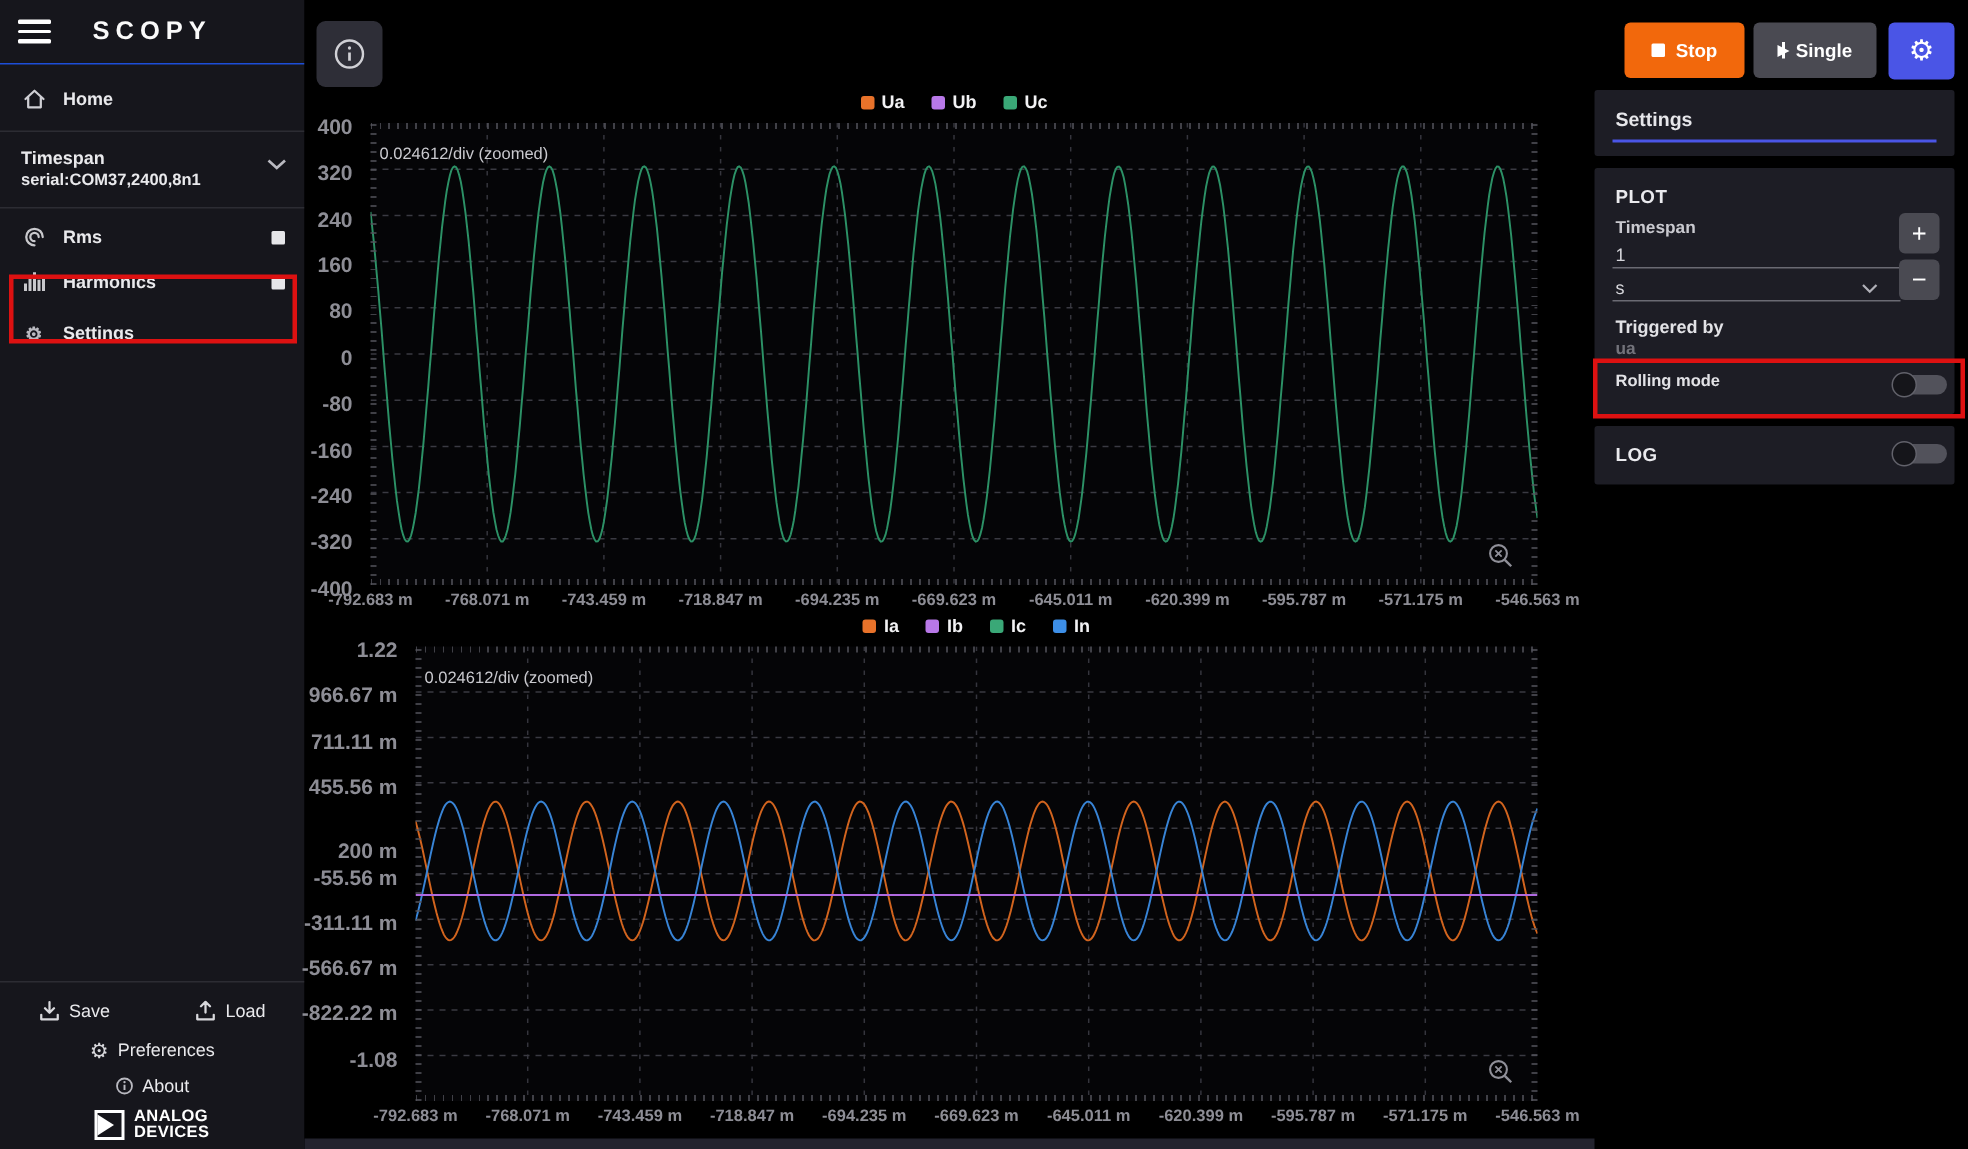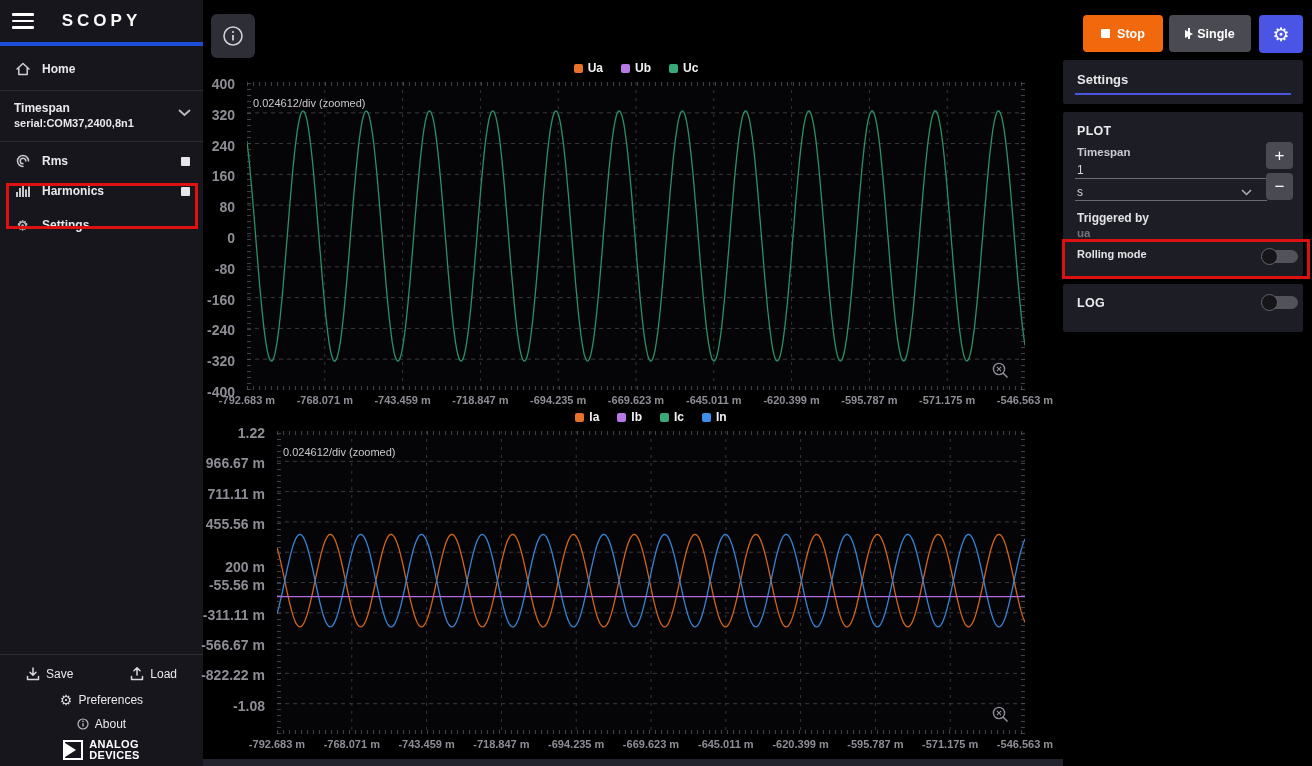--- a/index.html
+++ b/index.html
@@ -1,20 +1,20 @@
 <!DOCTYPE html>
 <html><head>
 <meta charset="utf-8">
 <style>
   html,body{margin:0;padding:0;background:#000;}
   #app{position:relative;width:1312px;height:766px;background:#000;overflow:hidden;
        font-family:"Liberation Sans",sans-serif;-webkit-font-smoothing:antialiased;}
   
   .sidebar{position:absolute;left:0;top:0;width:203px;height:766px;background:#16161c;color:#e9e9ec;}
-  .sb-header{position:relative;height:42px;border-bottom:4px solid #1d4ed8;padding-left:36px;}
+  .sb-header{position:relative;height:42px;border-bottom:1px solid #1d4ed8;padding-left:36px;}
   .burger{position:absolute;left:12px;top:13px;width:22px;cursor:pointer;}
   .burger span{display:block;width:22px;height:2.5px;background:#fff;margin:0 0 4px 0;border-radius:1px;}
   .logo{position:absolute;left:0;right:0;top:11px;text-align:center;font-weight:700;font-size:17px;
         letter-spacing:4px;color:#fafafa;}
   .sb-row{display:flex;align-items:center;height:30px;padding:0 14px;gap:11px;font-size:12px;font-weight:700;}
   .sb-sep{border-top:1px solid #2c2c33;margin:4px 0;}
   .home-row{margin-top:8px;margin-bottom:6px;}
   .plugin-row{position:relative;padding:6px 14px 8px 14px;}
   .plugin-name{font-size:12px;font-weight:700;}
   .plugin-serial{font-size:11px;font-weight:700;margin-top:2px;}
@@ -63,21 +63,21 @@
   .btn-single{left:1169px;top:15px;width:82px;height:37px;background:#4a4a52;}
   .btn-gear{left:1259px;top:15px;width:44px;height:38px;background:#4a55e6;font-size:19px;font-weight:400;}
   .stop-sq{width:9px;height:9px;background:#fff;border-radius:1px;}
   .single-tri{width:0;height:0;border-left:8px solid #fff;border-top:4.5px solid transparent;border-bottom:4.5px solid transparent;}
   .single-bar{width:2px;height:11px;background:#fff;margin-left:-5px;}
   .card{position:absolute;left:1063px;width:240px;background:#1d1d25;border-radius:2px;color:#e6e6ea;}
   .card-settings{top:60px;height:44px;}
   .card-title{position:absolute;left:14px;top:12px;font-size:13px;font-weight:700;}
   .card-underline{position:absolute;left:12px;right:12px;top:33px;height:2px;background:#4a55e6;}
   .card-plot{top:112px;height:164px;}
-  .card-log{top:284px;height:48px;}
+  .card-log{top:284px;height:39px;}
   .lbl-section{position:absolute;left:14px;font-size:12.5px;font-weight:700;letter-spacing:.3px;color:#eaeaee;}
   .lbl{position:absolute;left:14px;font-size:11.5px;font-weight:700;color:#c9c9cf;}
   .val{position:absolute;left:14px;font-size:12px;color:#d5d5da;}
   .u-line{position:absolute;left:12px;width:192px;height:1px;background:#6a6a73;}
   .spin-btn{position:absolute;left:1266px;width:27px;height:27px;background:#4a4a52;border-radius:4px;color:#fff;
             font-size:17px;display:flex;align-items:center;justify-content:center;cursor:pointer;}
   .muted{color:#73737b;}
   .toggle{position:absolute;width:36px;height:13px;background:#52525b;border-radius:7px;cursor:pointer;}
   .toggle .knob{position:absolute;left:-1px;top:-2px;width:17px;height:17px;border-radius:50%;
                 background:#15151a;border:1px solid #62626b;box-sizing:border-box;}

